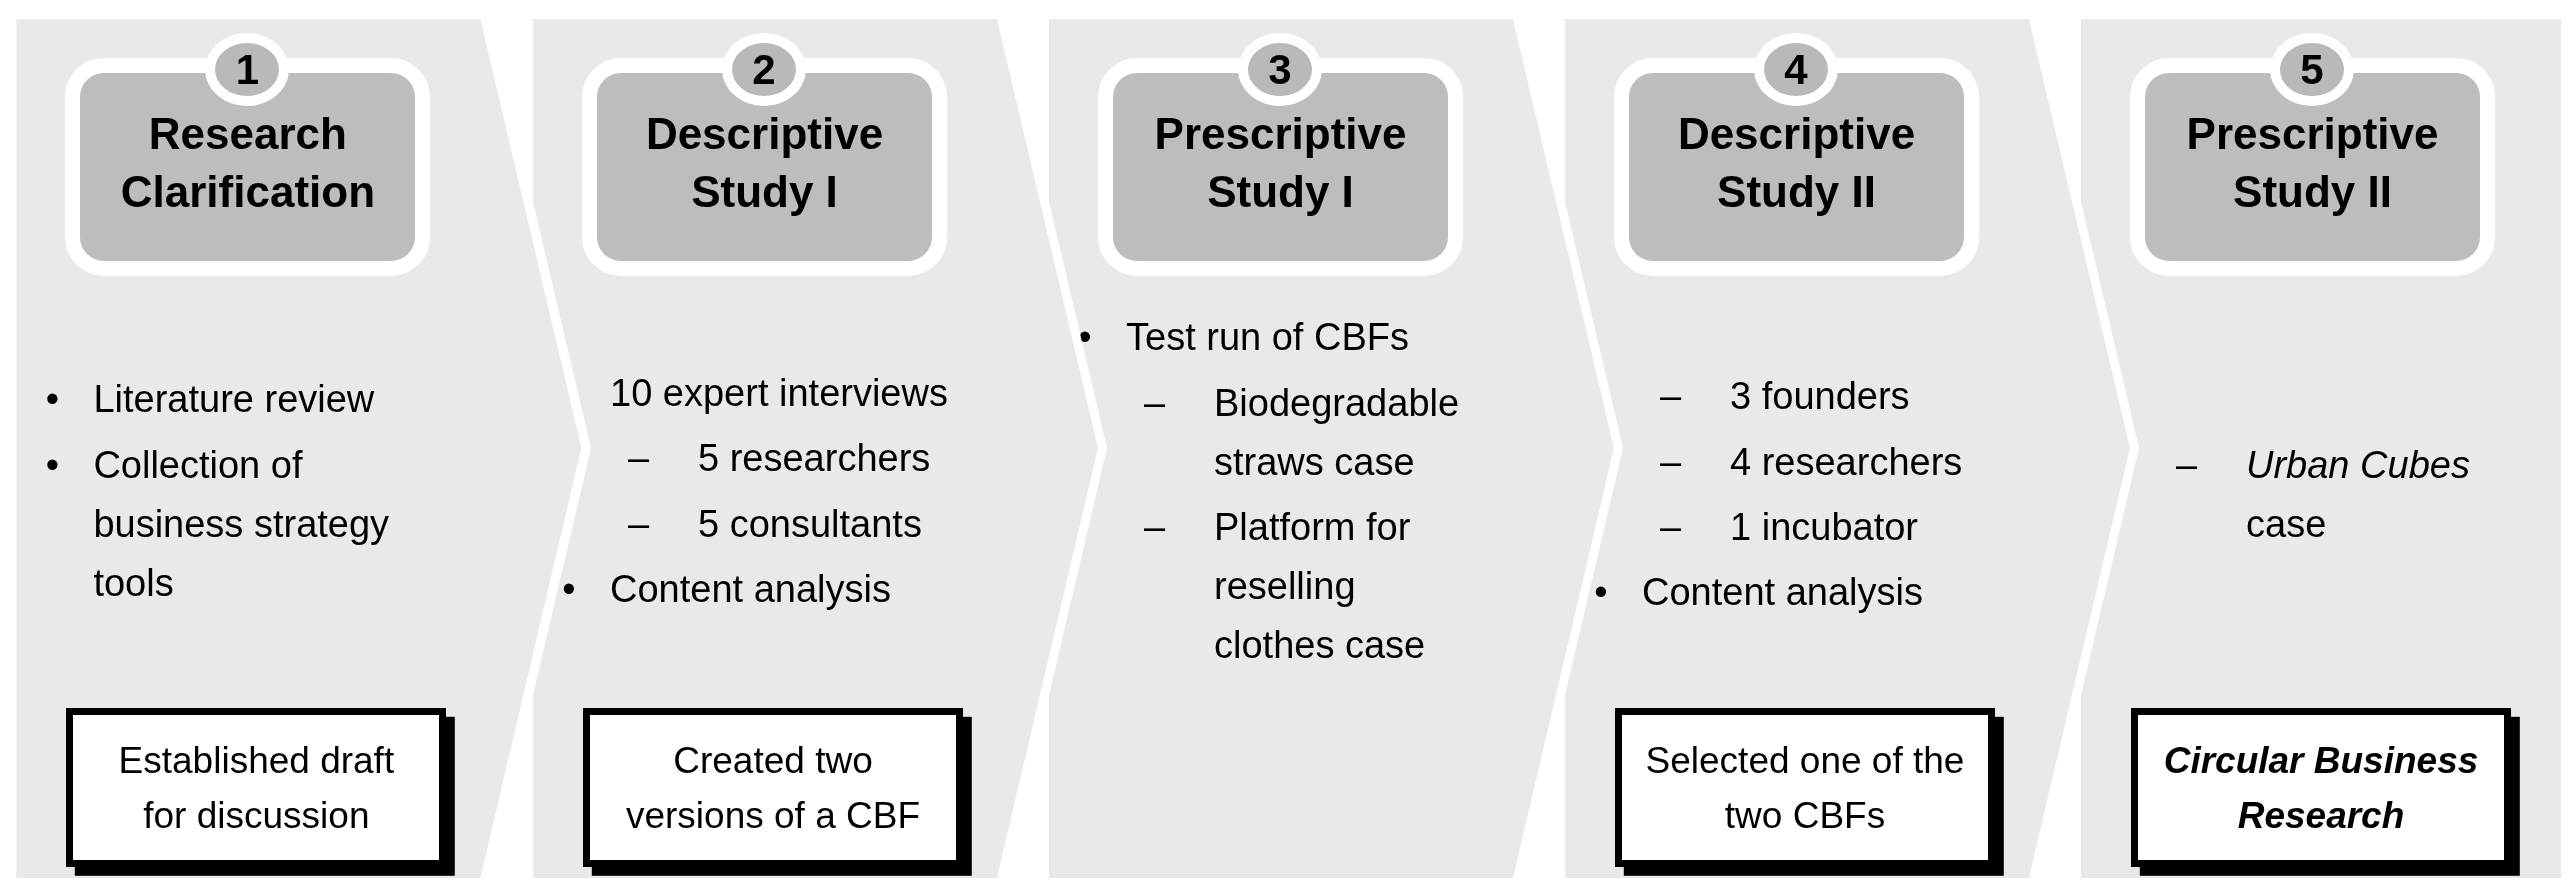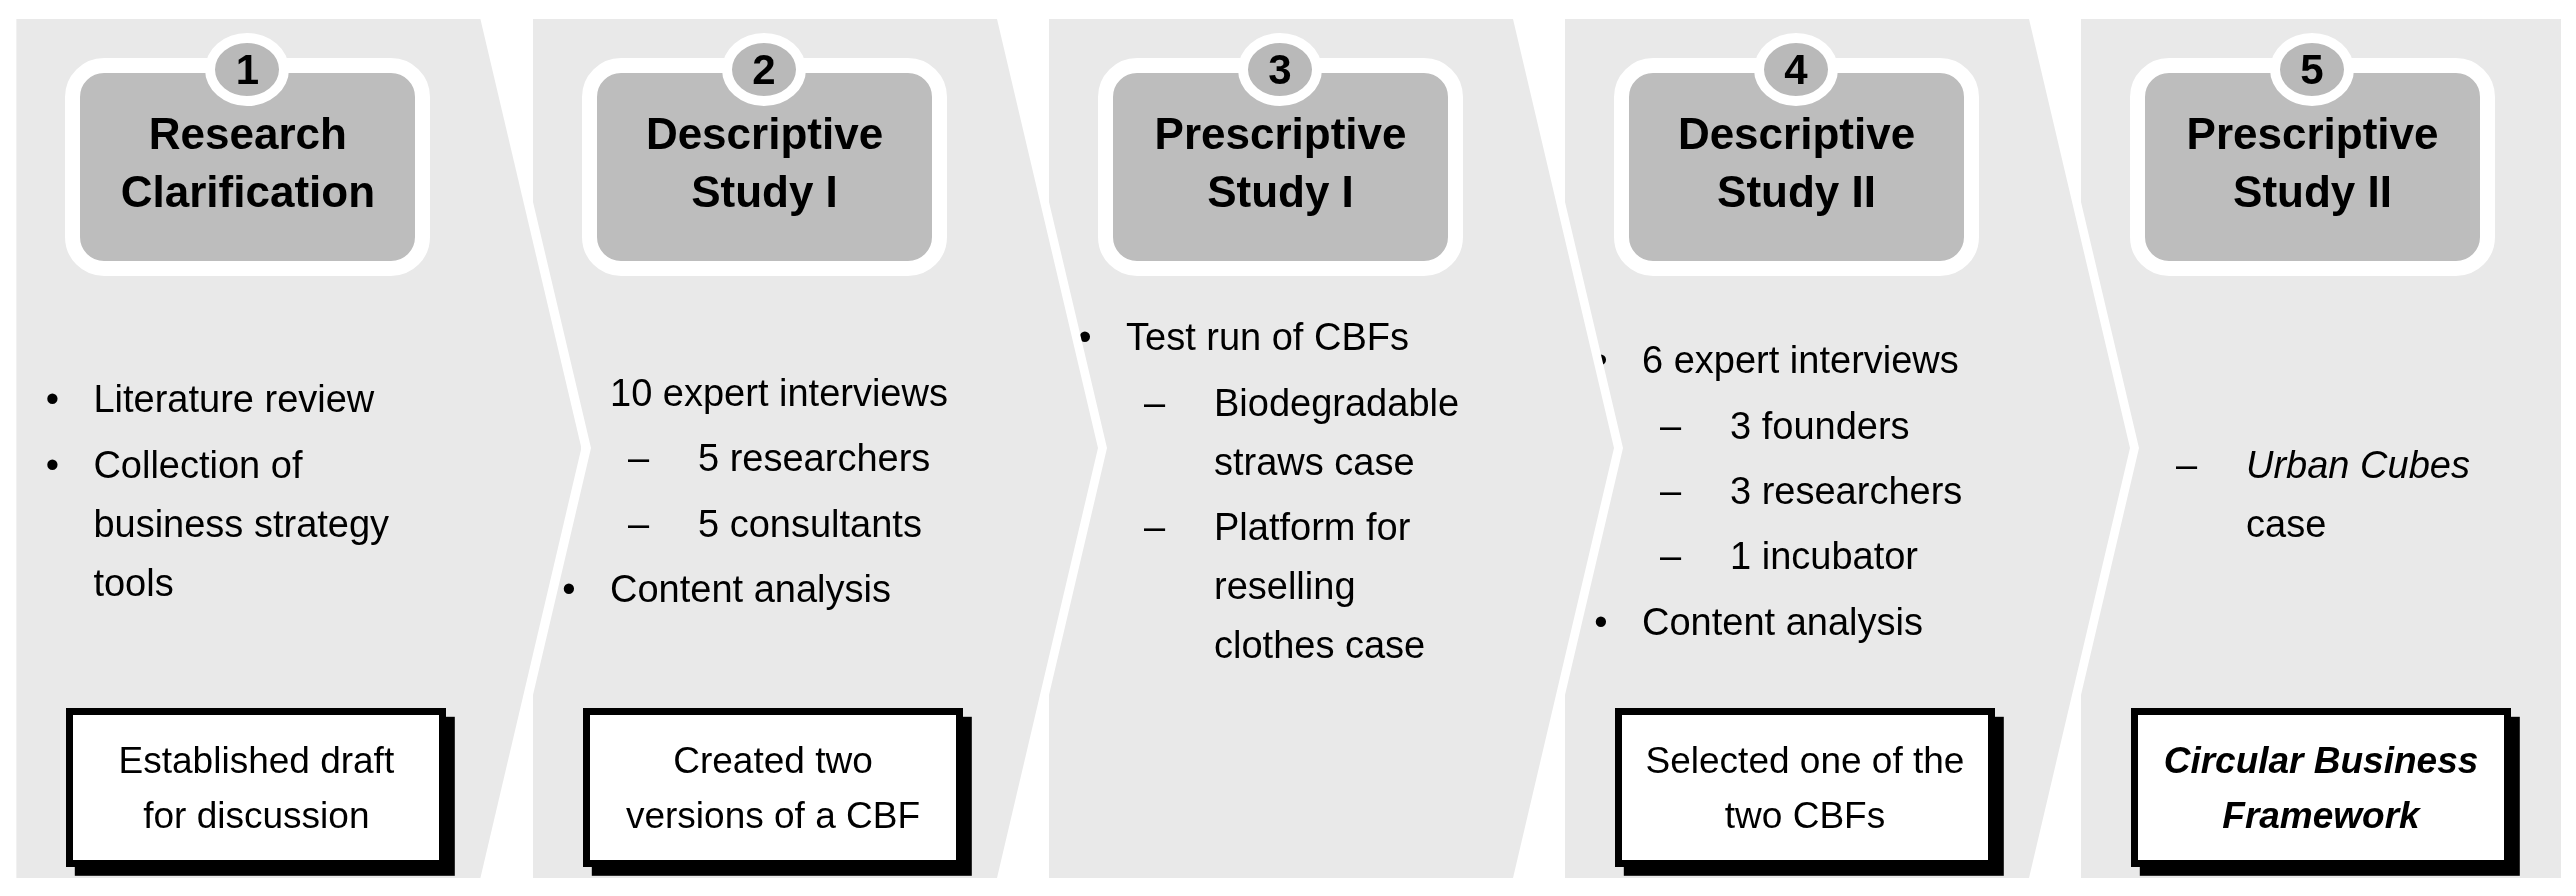--- a/index.html
+++ b/index.html
@@ -167,29 +167,28 @@
     <div class="badge">
       <span>4</span>
     </div>
     <div class="header">
       <span class="header-text">Descriptive
 Study II</span>
     </div>
     <div class="bullets">
       <div class="li">
         <span class="marker">•</span>
-        <span class="txt">6 expert interviews</span>
       </div>
       <div class="li sub">
         <span class="marker">–</span>
         <span class="txt">3 founders</span>
       </div>
       <div class="li sub">
         <span class="marker">–</span>
-        <span class="txt">3 researchers</span>
+        <span class="txt">4 researchers</span>
       </div>
       <div class="li sub">
         <span class="marker">–</span>
         <span class="txt">1 incubator</span>
       </div>
       <div class="li">
         <span class="marker">•</span>
         <span class="txt">Content analysis</span>
       </div>
     </div>
@@ -211,18 +210,18 @@
       <div class="li">
         <span class="marker">•</span>
       </div>
       <div class="li sub">
         <span class="marker">–</span>
         <span class="txt"><em>Urban Cubes</em><span class="blk">case</span></span>
       </div>
     </div>
     <div class="result em">
       <span class="result-text">Circular Business
-Framework</span>
+Research</span>
     </div>
   </section>
 
 </div>
 
 
 </body></html>

